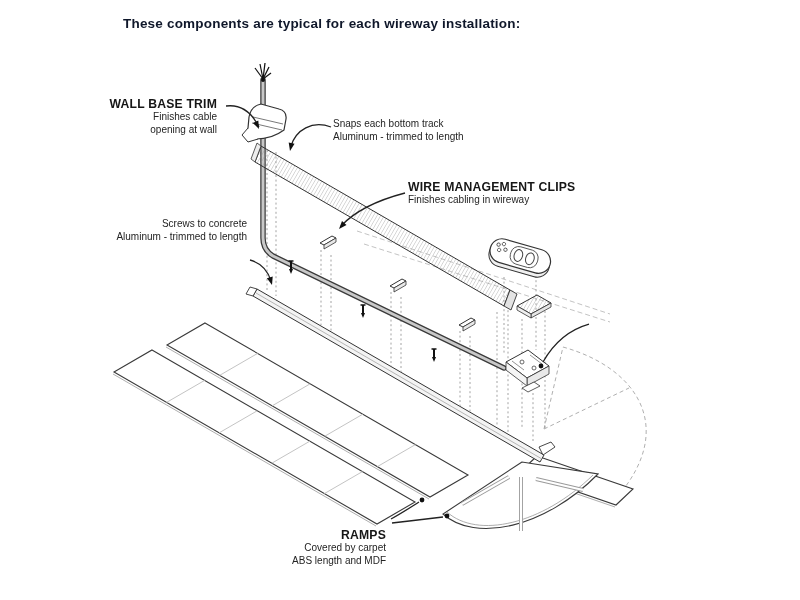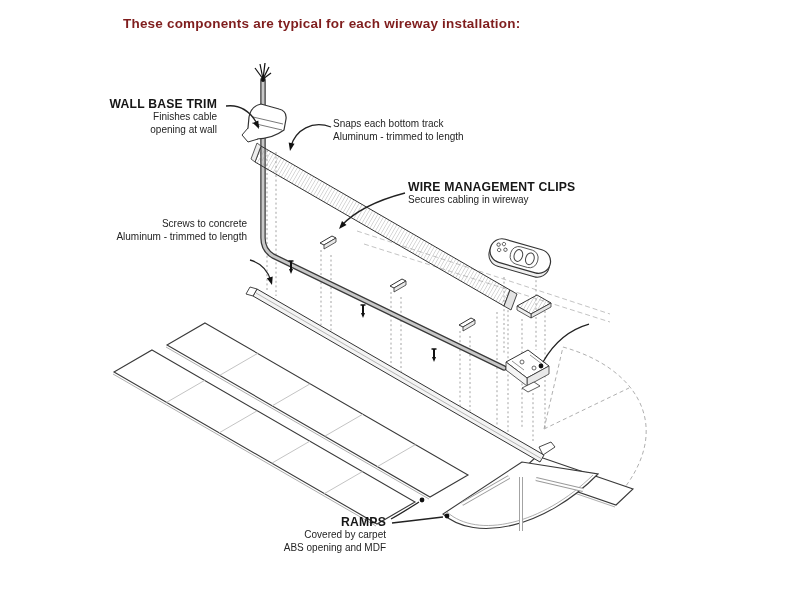--- a/index.html
+++ b/index.html
@@ -3,32 +3,32 @@
 <meta charset="utf-8">
 <style>
   html,body{margin:0;padding:0;background:#fff;}
   .screen{
     position:relative;width:800px;height:600px;background:#ffffff;overflow:hidden;
     font-family:"Liberation Sans","DejaVu Sans",sans-serif;color:#1c1c1c;
   }
   .diagram-svg{position:absolute;left:0;top:0;}
   .page-title{
     position:absolute;left:123px;top:16px;font-size:13.5px;font-weight:600;
-    letter-spacing:.2px;color:#7f1d1d;white-space:nowrap;
+    letter-spacing:.2px;color:#0f172a;white-space:nowrap;
   }
   .label{position:absolute;white-space:nowrap;}
   .label .label-title{font-size:12.2px;font-weight:700;letter-spacing:.2px;line-height:14px;color:#161616;}
   .label .label-desc{font-size:10px;font-weight:400;line-height:12.8px;color:#242424;}
   .label.align-right{text-align:right;}
   .lbl-wall-base-trim{right:583px;top:97px;margin-left:41px;}
   .lbl-top-cap{left:333px;top:118px;}
   .lbl-wire-clips{left:408px;top:180px;}
   .lbl-bottom-track{right:553px;top:218px;}
   .lbl-power-system{left:592px;top:313px;}
-  .lbl-ramps{right:414px;top:515px;}
+  .lbl-ramps{right:414px;top:528px;}
 </style>
 </head>
 <body>
 
 <div class="screen">
 
   <svg class="diagram-svg" width="800" height="600" viewBox="0 0 800 600">
     <defs>
       <pattern id="hatch30" width="3.1" height="8" patternUnits="userSpaceOnUse" patternTransform="rotate(30)">
         <line x1="0" y1="0" x2="0" y2="8" stroke="#8f8f8f" stroke-width="0.7"></line>
@@ -218,28 +218,28 @@
     <div class="label-desc">opening at wall</div>
   </div>
 
   <div class="label lbl-top-cap">
     <div class="label-desc">Snaps each bottom track</div>
     <div class="label-desc">Aluminum - trimmed to length</div>
   </div>
 
   <div class="label lbl-wire-clips">
     <div class="label-title">WIRE MANAGEMENT CLIPS</div>
-    <div class="label-desc">Secures cabling in wireway</div>
+    <div class="label-desc">Finishes cabling in wireway</div>
   </div>
 
   <div class="label align-right lbl-bottom-track">
     <div class="label-desc">Screws to concrete</div>
     <div class="label-desc">Aluminum - trimmed to length</div>
   </div>
 
 
   <div class="label align-right lbl-ramps">
     <div class="label-title">RAMPS</div>
     <div class="label-desc">Covered by carpet</div>
-    <div class="label-desc">ABS opening and MDF</div>
+    <div class="label-desc">ABS length and MDF</div>
   </div>
 
 </div>
 
 </body></html>

